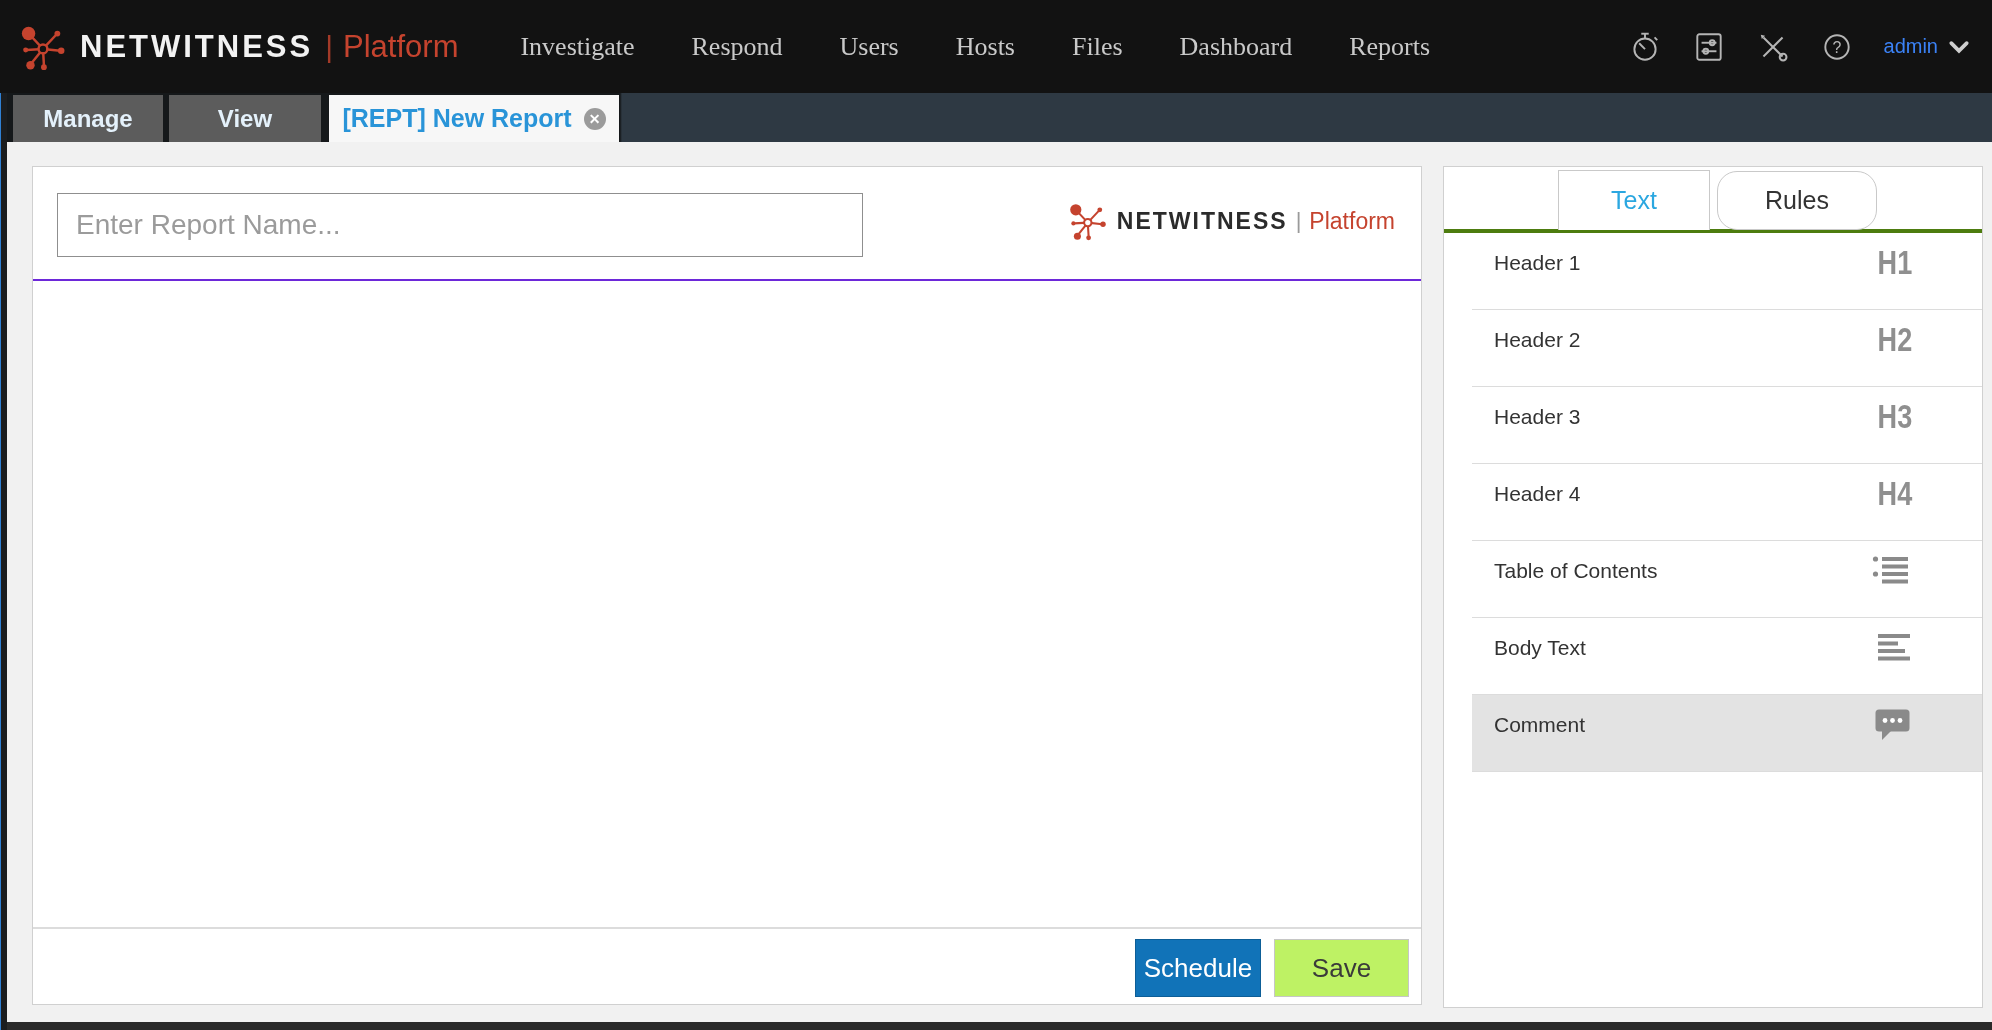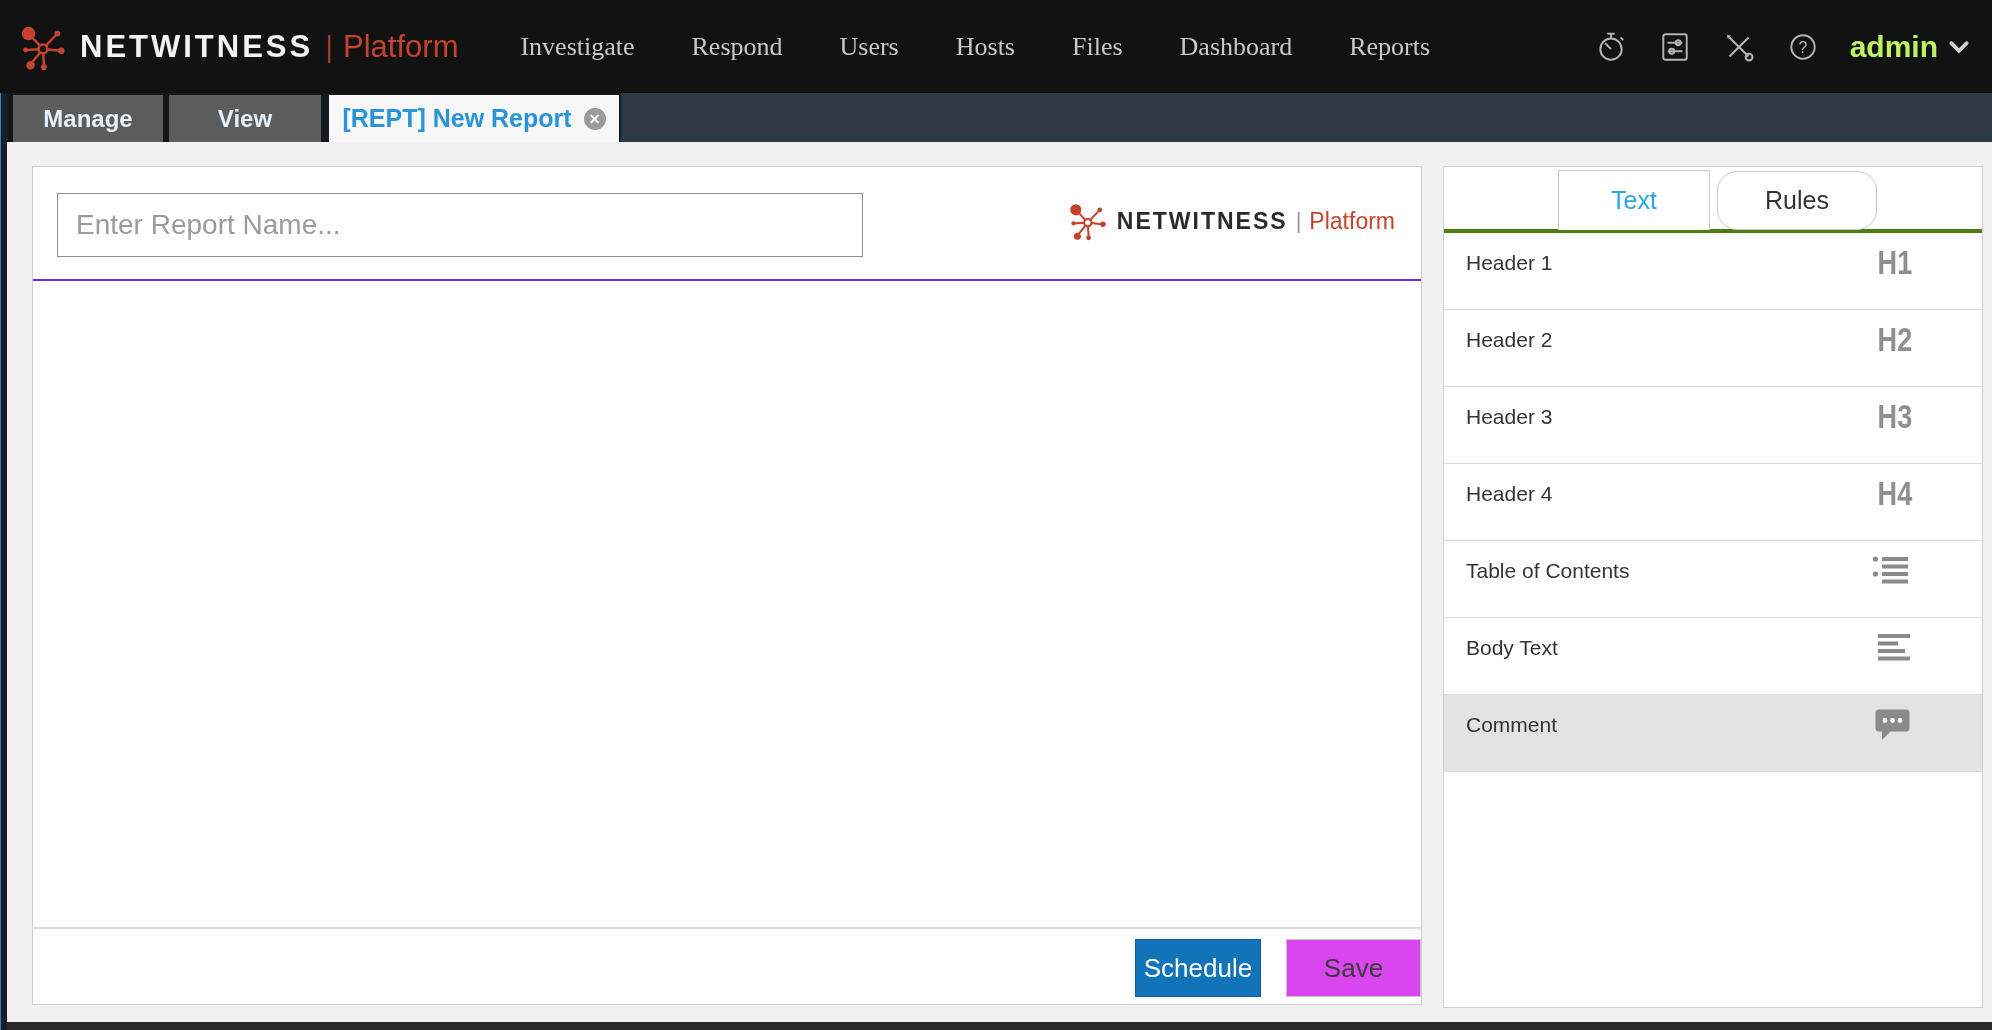--- a/index.html
+++ b/index.html
@@ -13,21 +13,21 @@
   .brand { display:flex; align-items:center; padding-left:18px; cursor:pointer; }
   .brand-icon { display:inline-flex; margin-right:14px; }
   .brand-name { color:#f2f2f2; font-size:31px; font-weight:700; letter-spacing:3px; }
   .brand-sep { color:#a33a28; font-size:30px; font-weight:300; margin:0 10px 0 12px; }
   .brand-product { color:#c5432e; font-size:31px; font-weight:400; }
   .nav-items { display:flex; align-items:center; margin-left:62px; gap:57px;font-family:Liberation Serif, serif; }
   .nav-item { color:#c9c9c9; font-size:26px; cursor:pointer; white-space:nowrap; }
   .nav-right { margin-left:auto; display:flex; align-items:center; gap:30px; padding-right:22px; }
   .nav-icon { display:inline-flex; align-items:center; justify-content:center; cursor:pointer; }
   .user-menu { display:flex; align-items:center; gap:10px; cursor:pointer; }
-  .user-name { color:#bef264; font-size:30px;font-weight:bold; }
+  .user-name { color:#3b82f6; font-size:20px; }
 
   
   .tabstrip { position:absolute; left:0; top:93px; width:1992px; height:49px;
               background:linear-gradient(to right,#15181a 0,#15181a 620px,#2e3943 622px,#2e3943 100%); }
   .tab { position:absolute; top:2px; height:47px; display:flex; align-items:center;
          justify-content:center; cursor:pointer; }
   .tab-inactive { background:#5c5c5c; color:#e4f1fb; font-size:24px; font-weight:600; }
   .tab-manage { left:13px;  width:150px; }
   .tab-view   { left:169px; width:152px; }
   .tab-active { left:329px; width:290px; background:#f7f7f7; color:#2994d8;
@@ -55,36 +55,36 @@
   .logo-sep { color:#9a9a9a; font-size:22px; font-weight:300; margin:0 8px; }
   .logo-product { color:#c5432e; font-size:23px; font-weight:400; }
   .report-body { text-align:center; }
   .empty-msg { display:inline-block; margin-top:38px; font-size:30px; color:#999999; }
   .report-footer { position:absolute; left:0; bottom:0; width:100%; height:77px;
                    background:#ffffff; border-top:2px solid #dcdcdc; }
   .btn { position:absolute; top:10px; height:58px; font-family:"Liberation Sans",sans-serif;
          font-size:26px; cursor:pointer; }
   .btn-primary { right:160px; width:126px; background:#1173b8; color:#ffffff;
                  border:1px solid #0d5e97; }
-  .btn-secondary { right:0; width:135px; background:#d946ef; color:#3a3a3a;
+  .btn-secondary { right:12px; width:135px; background:#bef264; color:#3a3a3a;
                    border:1px solid #c6c6c6;margin-left:10px; }
 
   
   .elements-panel { position:absolute; left:1443px; top:166px; width:540px; height:842px;
                     background:#ffffff; border:1px solid #d0d0d0; }
   .panel-tabs { position:relative; height:66px; border-bottom:4px solid #4d7c0f;padding-left:9px; }
   .ptab { position:absolute; bottom:-1px; display:flex; align-items:center; justify-content:center;
           background:#ffffff; border:1px solid #c9c9c9; font-size:25px; color:#333;
           cursor:pointer; }
   .ptab-text  { left:114px; width:152px; height:60px; border-bottom:none; color:#2ba7e0; z-index:2; }
   .ptab-rules { left:273px; width:160px; height:59px;border-radius:20px; }
   .element-list { }
   .el-row { height:77px; display:flex; align-items:center; justify-content:space-between;
             padding:0 70px 16px 22px; border-bottom:1px solid #dcdcdc; background:#ffffff;
-            cursor:pointer; }
+            cursor:pointer;margin-left:28px; }
   .el-row.highlighted { background:#e3e3e3; }
   .el-label { font-size:21px; color:#333333; }
   .el-glyph { font-size:33px; font-weight:700; color:#8f8f8f;
               transform:scaleX(0.82); transform-origin:right center; }
   .el-svgicon { display:inline-flex; }
 </style>
 </head>
 <body>
 
 <div class="screen">

